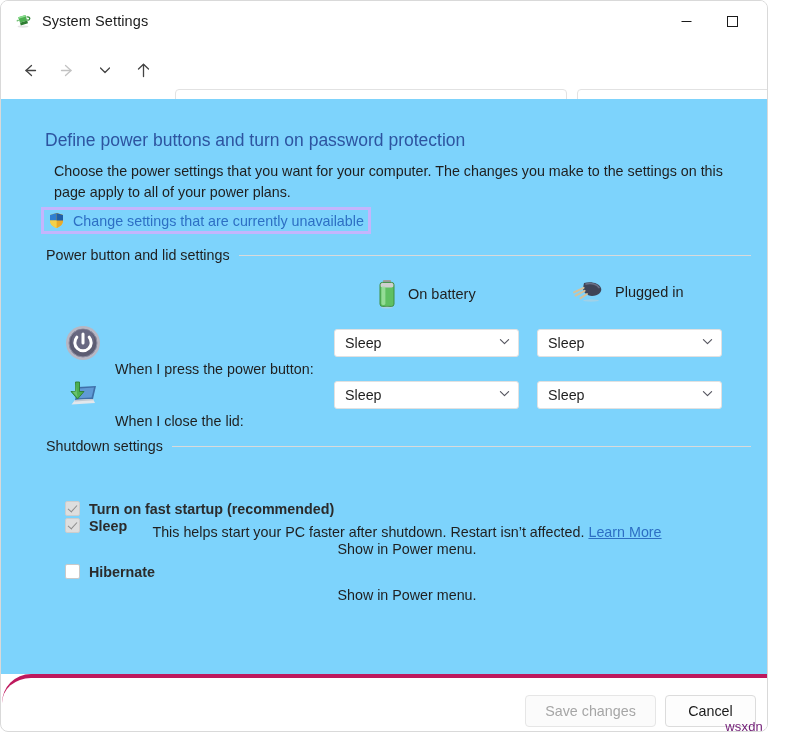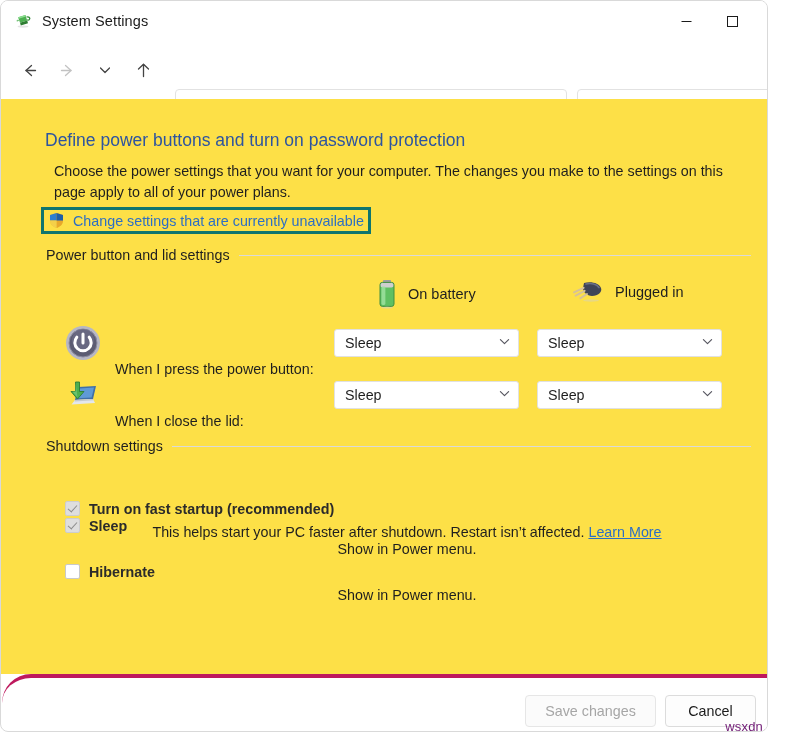--- a/index.html
+++ b/index.html
@@ -166,21 +166,21 @@
     min-width: 0;
   }
   .searchbox input::placeholder { color: #7a7a7a; }
 
   
   .content {
     position: absolute;
     left: 0; top: 98px;
     width: 800px;
     height: 575px;
-    background: #fde047;
+    background: #7dd3fc;
   }
 
   .page-heading {
     position: absolute;
     left: 44px;
     top: 31px;
     font-size: 17.5px;
     color: #2d54a0;
     white-space: nowrap;
   }
@@ -196,21 +196,21 @@
     margin-left: 8px;
   }
 
   .uac-row-wrap {
     position: absolute;
     left: 40px;
     top: 108px;
     width: 330px;
     height: 27px;
     box-sizing: border-box;
-    border: 3px solid #0f766e;
+    border: 3px solid #c4b5fd;
     display: flex;
     align-items: center;
   }
   .uac-shield {
     width: 17px; height: 17px;
     position: relative;
     margin-left: 4px;
     flex: 0 0 auto;
   }
   .uac-link {

